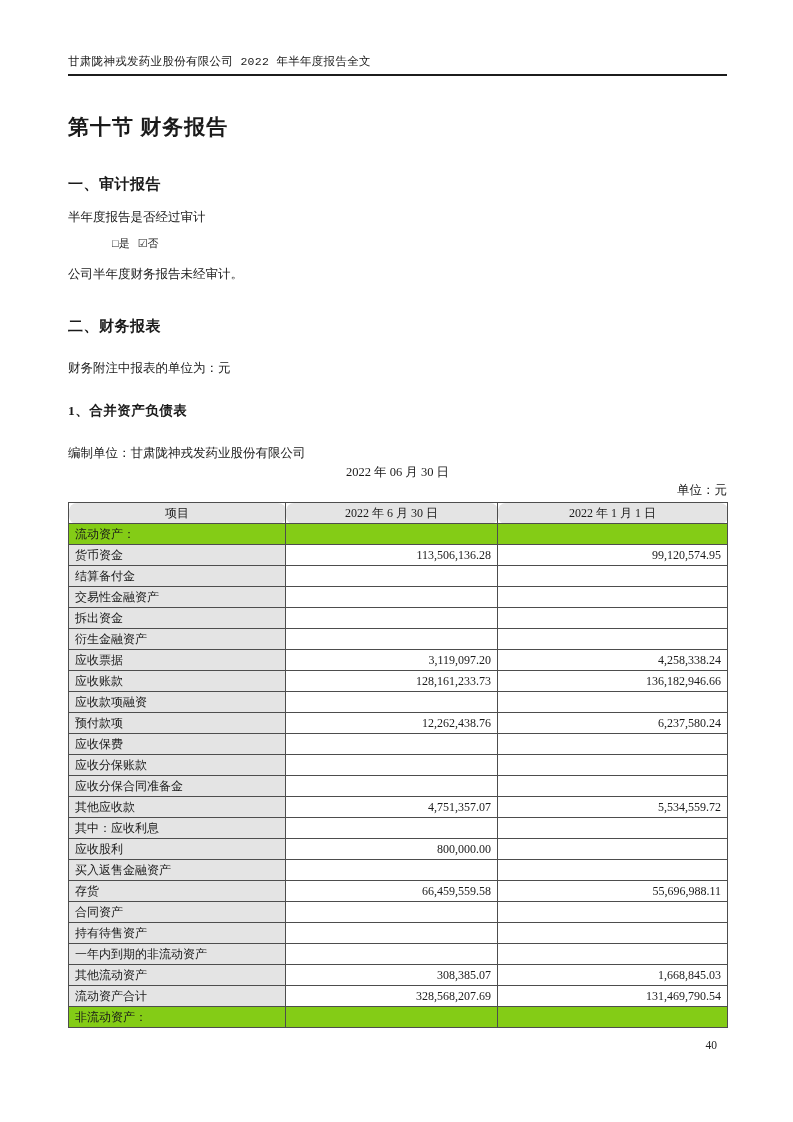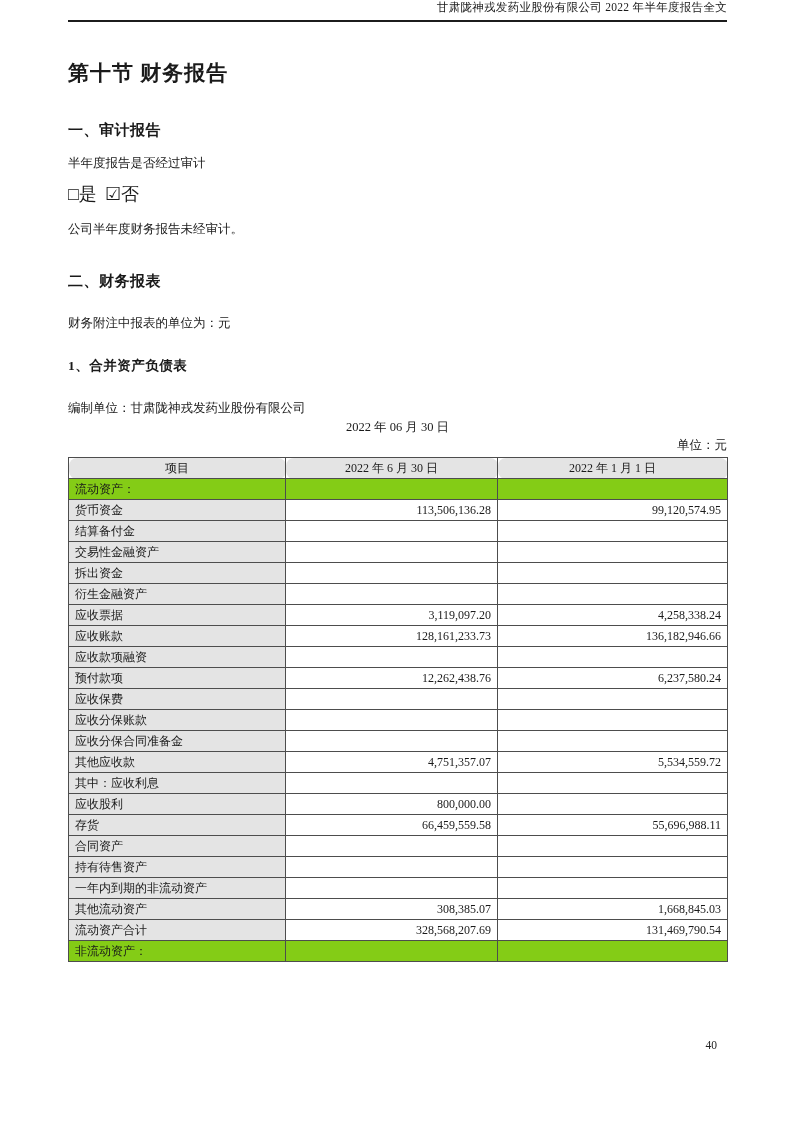--- a/index.html
+++ b/index.html
@@ -14,24 +14,26 @@
     color: #1a1a1a;
     overflow: hidden;
   }
   .content {
     position: absolute;
     left: 68px;
     top: 0;
     width: 659px;
   }
   .doc-header {
-    text-align: right;
+    padding-top: 54px;
+    text-align: left;
     font-size: 11.5px;
     letter-spacing: 0.3px;
     color: #1a1a1a;
+    font-family: Liberation Mono, monospace;
   }
   .header-rule {
     margin-top: 5px;
     height: 2px;
     background: #1c1c1c;
     border: none;
   }
   .doc-title {
     margin-top: 37px;
     text-align: left;
@@ -44,21 +46,22 @@
     font-size: 15px;
     font-weight: bold;
     letter-spacing: 0.5px;
   }
   .para {
     margin-top: 15px;
     font-size: 12.5px;
   }
   .checkline {
     margin-top: 10px;
-    font-size: 18px;
+    font-size: 11px;
+    margin-left: 44px;
   }
   .checkline .opt { margin-right: 8px; }
   .h3 {
     margin-top: 25px;
     font-size: 13.5px;
     font-weight: bold;
     letter-spacing: 0.5px;
   }
   .prepared { margin-top: 25px; font-size: 12.5px; }
   .stmt-date { margin-top: 2px; text-align: center; font-size: 12.5px; }
@@ -214,20 +217,25 @@
             <td class="cell-item ind2">其中：应收利息</td>
             <td class="cell-val"></td>
             <td class="cell-val"></td>
           </tr>
           <tr>
             <td class="cell-item ind3">应收股利</td>
             <td class="cell-val">800,000.00</td>
             <td class="cell-val"></td>
           </tr>
           <tr>
+            <td class="cell-item ind1">买入返售金融资产</td>
+            <td class="cell-val"></td>
+            <td class="cell-val"></td>
+          </tr>
+          <tr>
             <td class="cell-item ind1">存货</td>
             <td class="cell-val">66,459,559.58</td>
             <td class="cell-val">55,696,988.11</td>
           </tr>
           <tr>
             <td class="cell-item ind1">合同资产</td>
             <td class="cell-val"></td>
             <td class="cell-val"></td>
           </tr>
           <tr>

